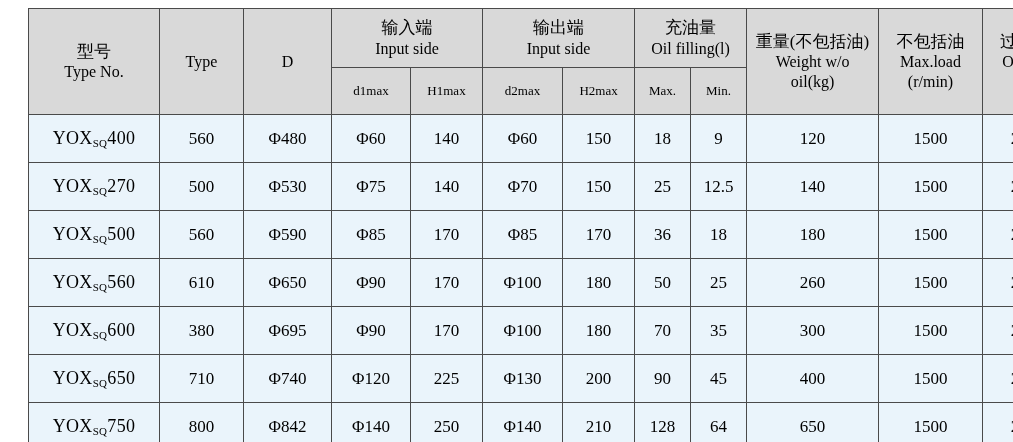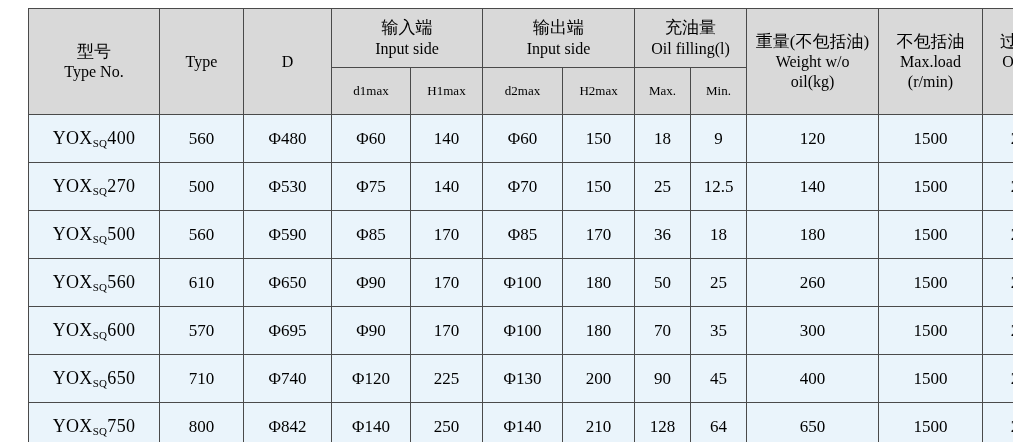--- a/index.html
+++ b/index.html
@@ -202,21 +202,21 @@
           <td>Φ100</td>
           <td>180</td>
           <td>50</td>
           <td>25</td>
           <td>260</td>
           <td>1500</td>
           <td>2～2.5</td>
         </tr>
         <tr>
           <td class="type-cell"><span>YOX</span><sub>SQ</sub><span>600</span></td>
-          <td>570</td>
+          <td>380</td>
           <td>Φ695</td>
           <td>Φ90</td>
           <td>170</td>
           <td>Φ100</td>
           <td>180</td>
           <td>70</td>
           <td>35</td>
           <td>300</td>
           <td>1500</td>
           <td>2～2.5</td>

